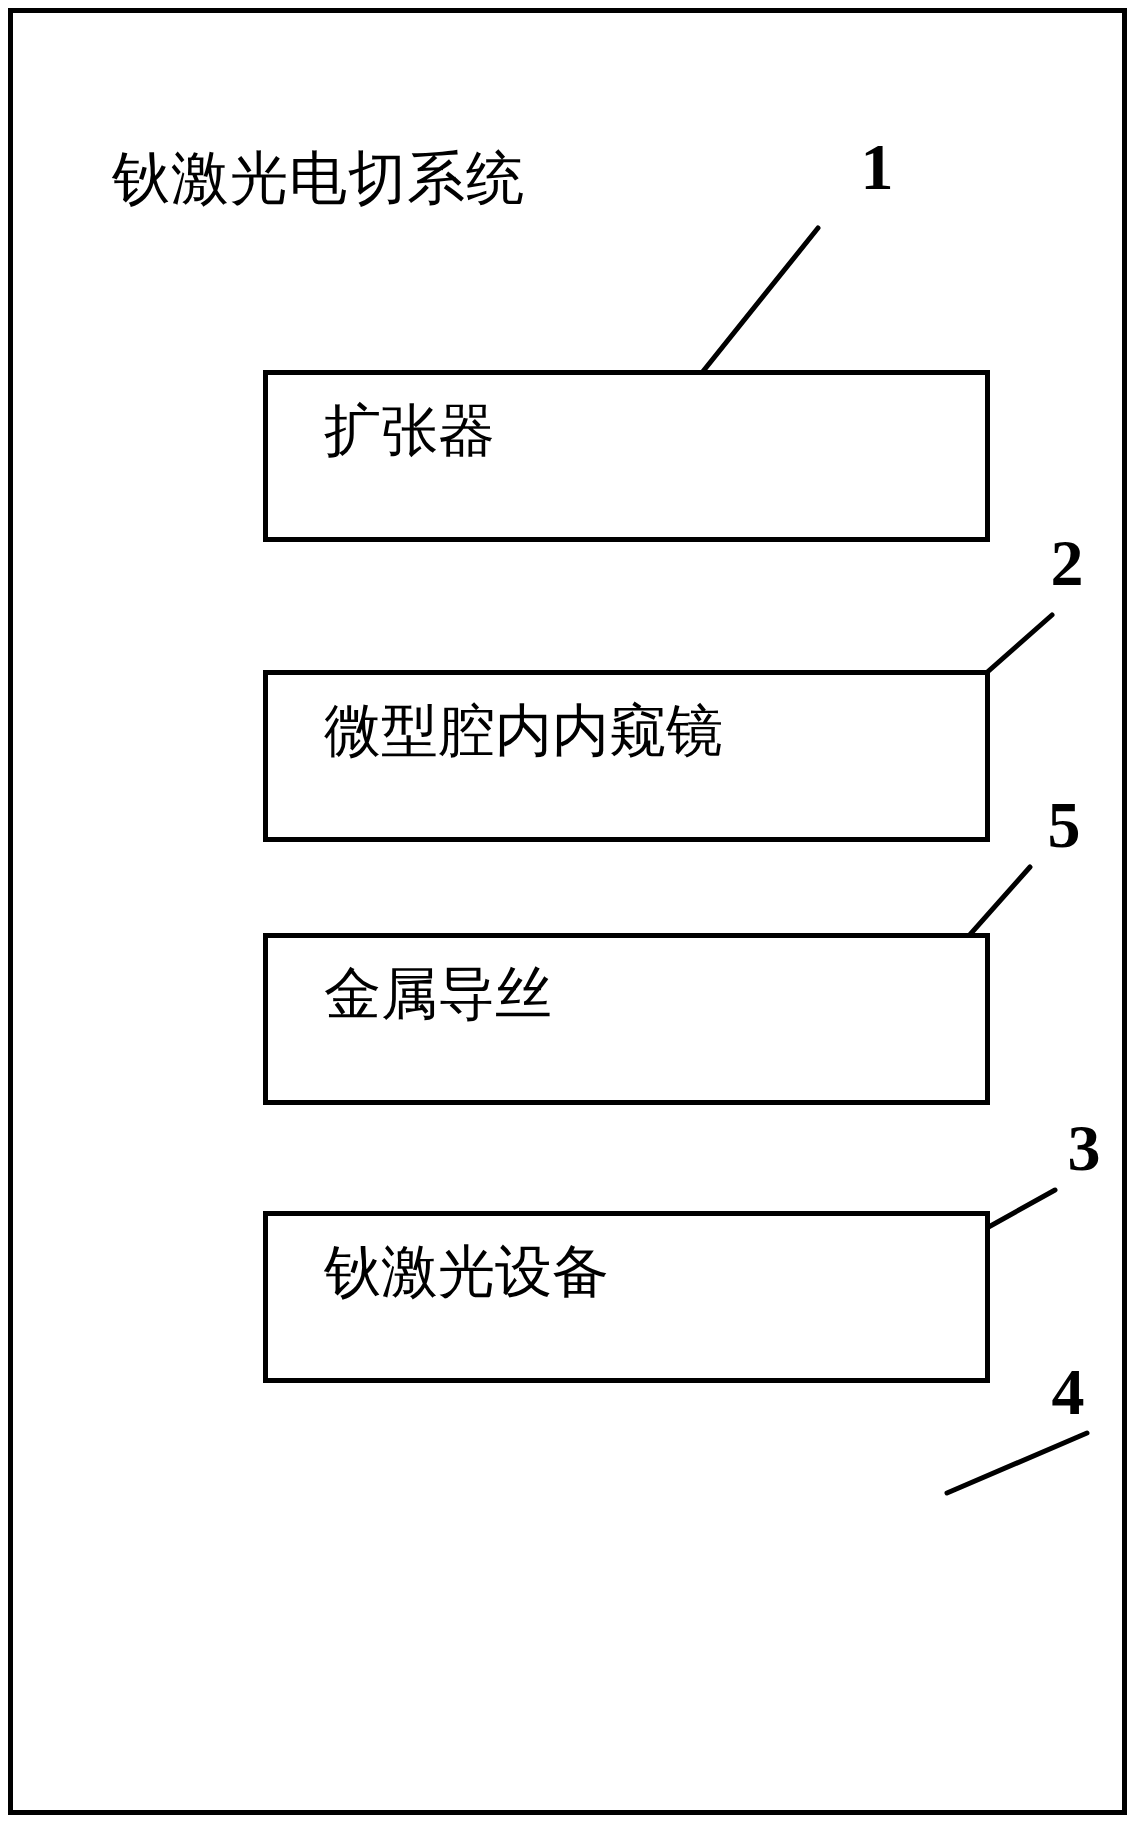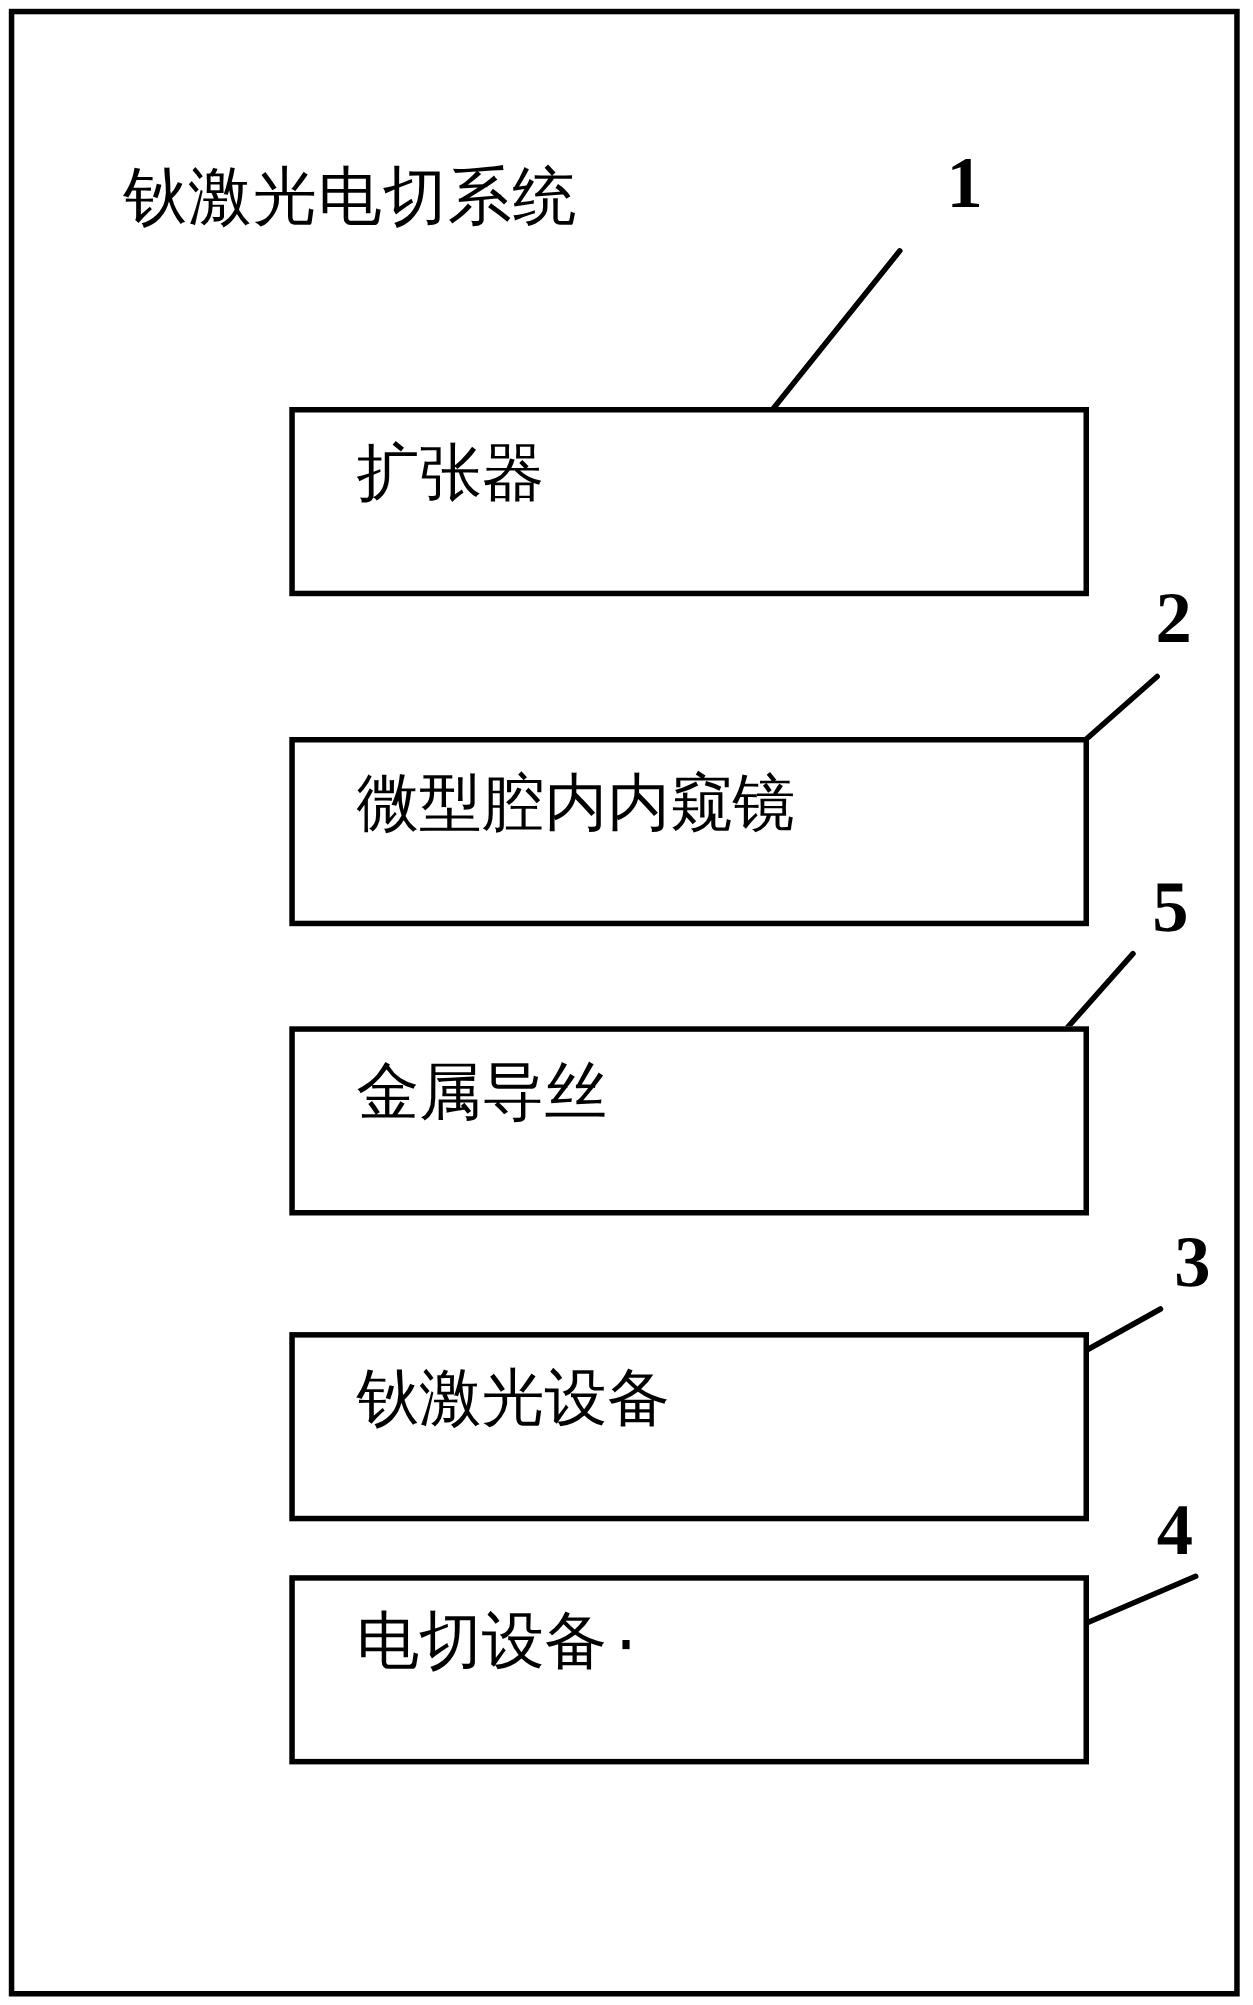--- a/index.html
+++ b/index.html
@@ -110,23 +110,20 @@
   </div>
 
   <div class="sys-box box-3">
     <span class="box-label">金属导丝</span>
   </div>
 
   <div class="sys-box box-4">
     <span class="box-label">钬激光设备</span>
   </div>
 
-  <div class="sys-box box-5">
-    <span class="box-label">电切设备·</span>
-  </div>
 
   <div class="ref-num ref-1">1</div>
   <div class="ref-num ref-2">2</div>
   <div class="ref-num ref-5">5</div>
   <div class="ref-num ref-3">3</div>
   <div class="ref-num ref-4">4</div>
 
 </div>
 
 </body></html>

